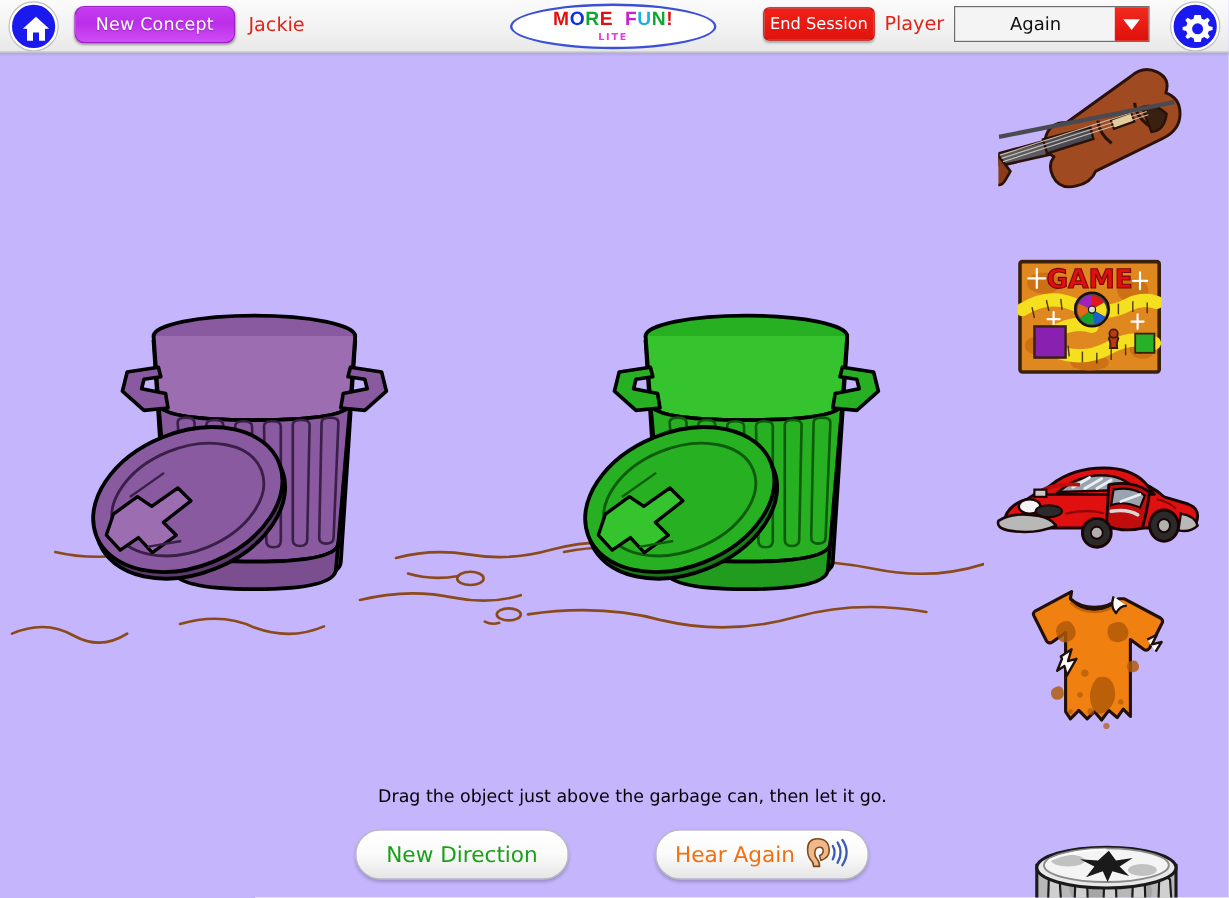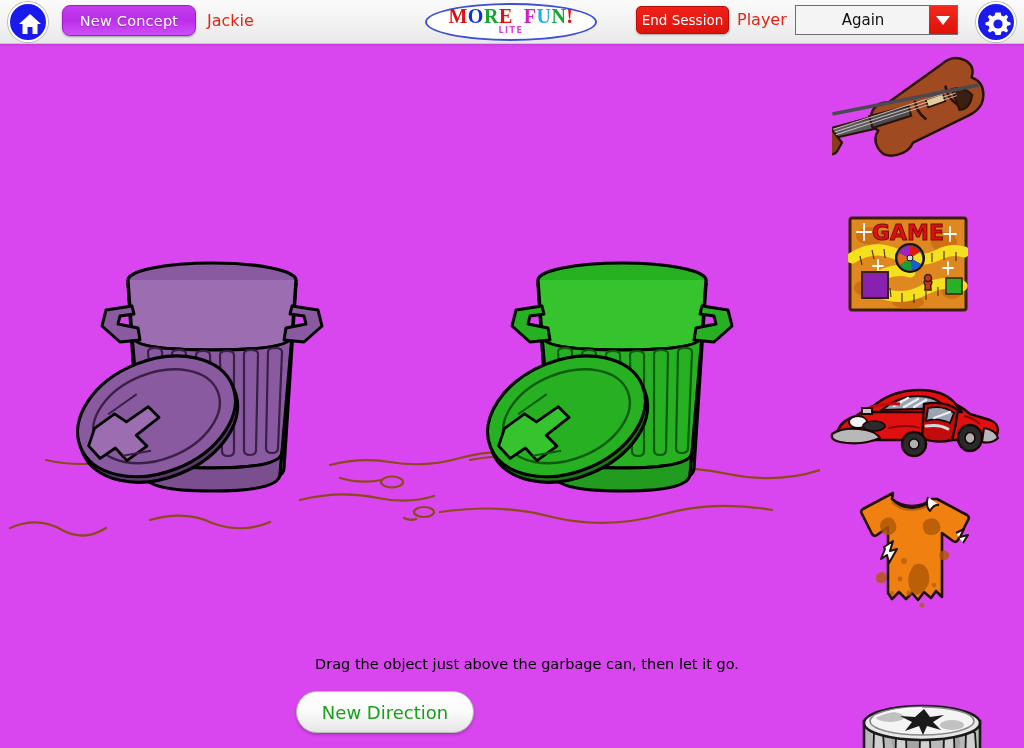--- a/index.html
+++ b/index.html
@@ -9,21 +9,21 @@
     height: 748px;
     overflow: hidden;
     background: #ffffff;
     font-family: "DejaVu Sans", sans-serif;
   }
 
   #app {
     position: relative;
     width: 1024px;
     height: 748px;
-    background: #d946ef;
+    background: #c4b5fd;
   }
 
   
   #toolbar {
     position: absolute;
     left: 0; top: 0;
     width: 1024px; height: 44px;
     background: linear-gradient(to bottom, #fbfbfb 0%, #f2f2f2 55%, #e8e8e8 100%);
     border-bottom: 1px solid #c8c8c8;
   }
@@ -92,25 +92,25 @@
     position: absolute;
     left: 425px; top: 3px;
     width: 172px; height: 38px;
     border-radius: 50%;
     background: #ffffff;
     border: 2px solid #3b4fd8;
     display: flex; flex-direction: column;
     align-items: center; justify-content: center;
   }
   .logo-main {
-    font-size: 20px;
+    font-size: 16px;
     font-weight: bold;
     letter-spacing: 0.5px;
     line-height: 17px;
-    font-family: Liberation Serif, serif;
+    font-family: Liberation Sans, sans-serif;
     text-align: right;
   }
   .logo-main i { font-style: normal; }
   .logo-lite {
     font-size: 8px;
     font-weight: bold;
     color: #e040e0;
     letter-spacing: 1.5px;
     line-height: 10px;
     margin-top: 1px;
@@ -417,20 +417,33 @@
   </div>
 
   <div id="drag-hint">
     <span>Drag the object just above the garbage can, then let it go.</span>
   </div>
 
   <div class="pill-btn" id="new-direction-btn">
     <span class="label">New Direction</span>
   </div>
 
+  <div class="pill-btn" id="hear-again-btn">
+    <span class="label">Hear Again</span>
+    <span>
+      <svg width="40" height="28" viewBox="0 0 40 28">
+        <path d="M14 3 q-8 0 -8 9 q0 6 3 9 q2 2 2 5 l5 0 q0 -4 -2 -6 q-2 -2 -2 -5 q0 -5 4 -5 q3 0 3 3 q0 3 -3 4 l1 4 q7 -2 7 -8 q0 -10 -10 -10 Z" fill="#f0b888" stroke="#7a4a20" stroke-width="1.3" stroke-linejoin="round"></path>
+        <g fill="none" stroke="#3a5ab8" stroke-width="1.9" stroke-linecap="round">
+          <path d="M27 9 q3 5 0 11"></path>
+          <path d="M31 6 q5 8 0 17"></path>
+          <path d="M35 4 q7 10 0 21"></path>
+        </g>
+      </svg>
+    </span>
+  </div>
 
   <div id="sidebar">
 
     <div class="obj" id="obj-violin">
       <svg width="180" height="120" viewBox="0 0 180 120">
         <g transform="rotate(-26 90 60)">
 
           <path d="M62 42 q-12 -6 -20 2 q-9 9 -2 19 q-8 4 -8 14 q0 13 14 16 q12 3 20 -4 l62 0 q16 0 22 -12 q6 -12 -3 -21 q9 -9 1 -19 q-8 -10 -22 -6 Z" fill="#a04a22" stroke="#2a1208" stroke-width="2.4" stroke-linejoin="round"></path>
 
           <path d="M40 48 L-2 40 L-4 50 L38 60 Z" fill="#5a5a60" stroke="#2a1208" stroke-width="2.2"></path>

